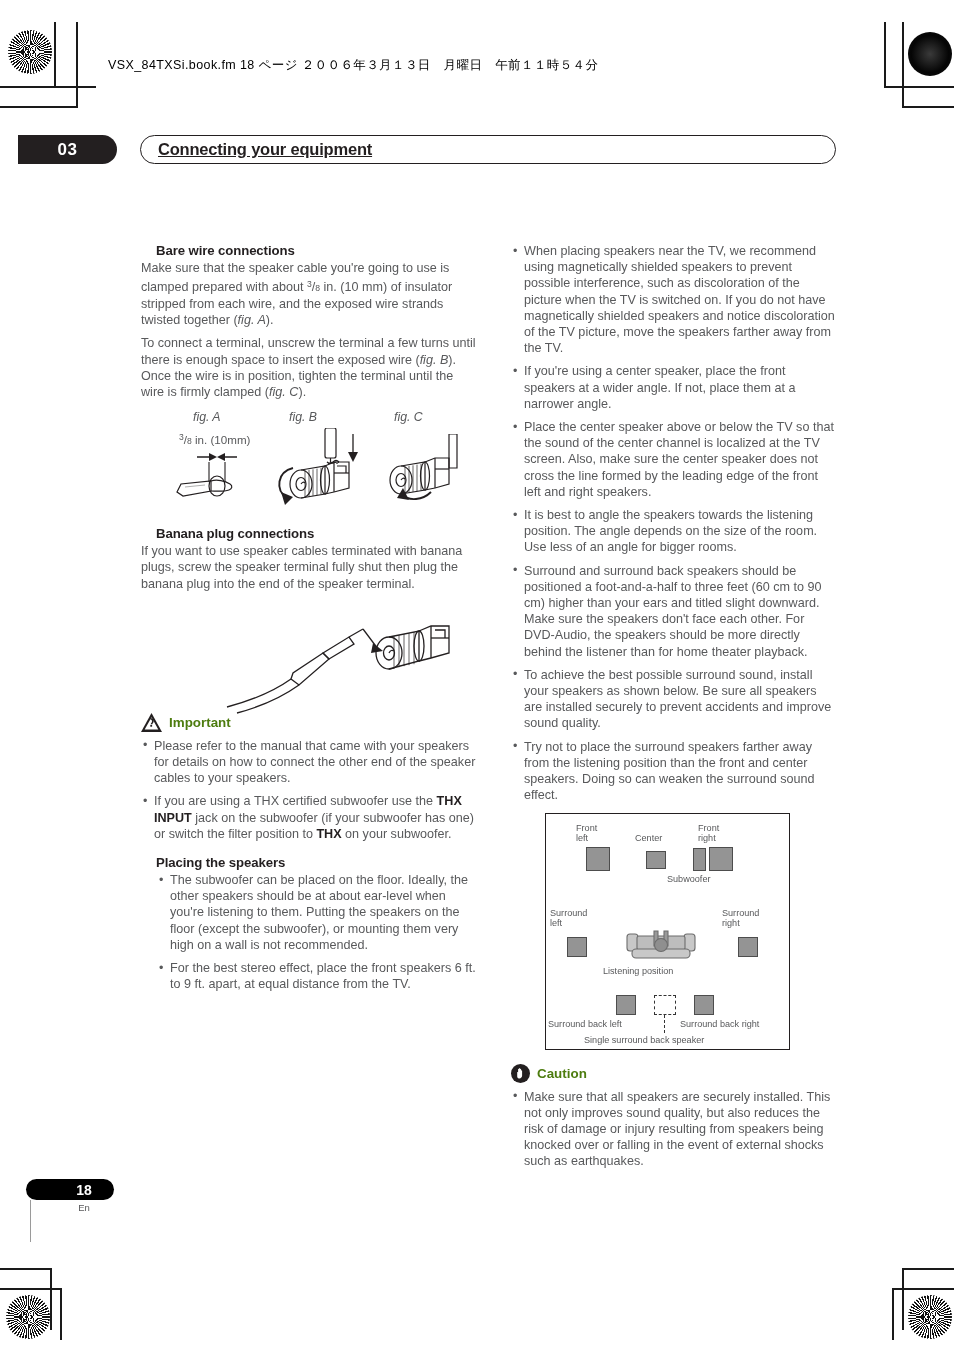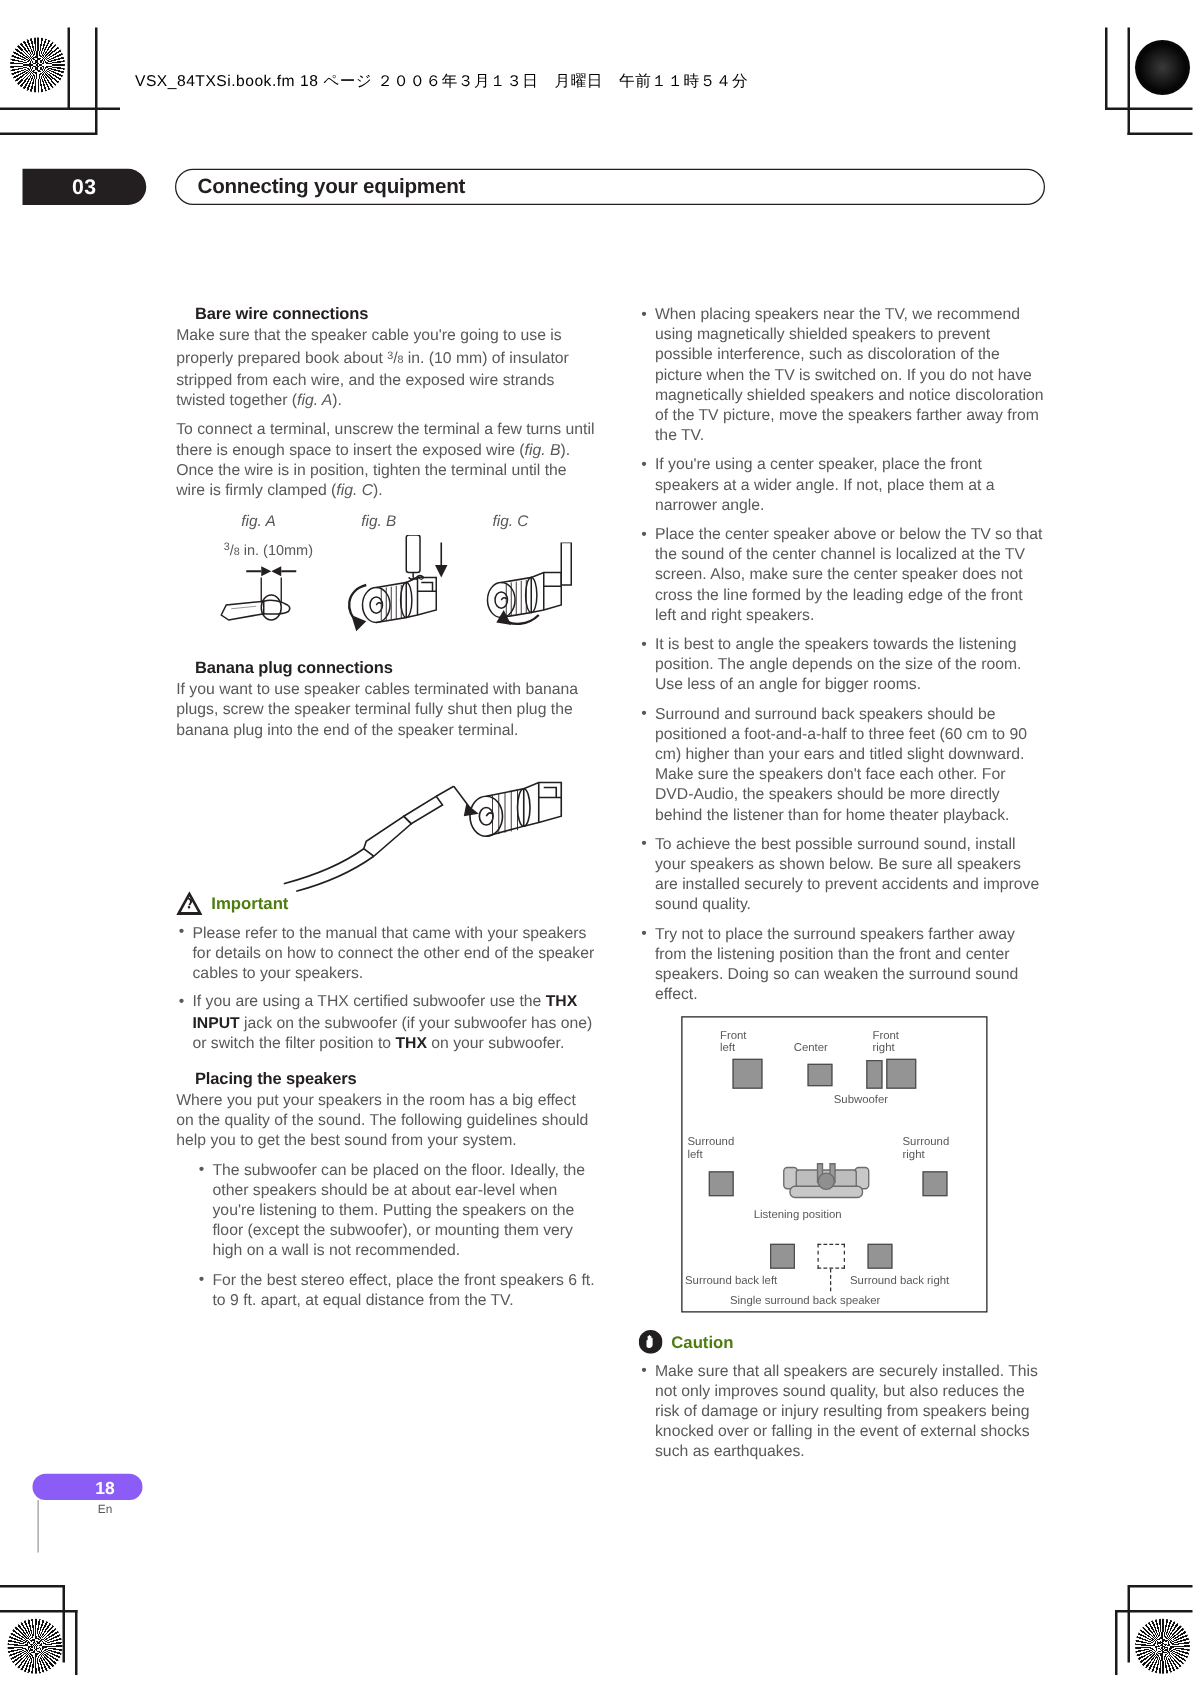--- a/index.html
+++ b/index.html
@@ -50,21 +50,21 @@
   }
   .chaptitlebar {
     position: absolute; left: 140px; top: 135px;
     width: 696px; height: 29px;
     border: 1.5px solid #231f20;
     border-radius: 15px;
     display: flex; align-items: center;
     padding-left: 17px;
   }
   .chaptitlebar .t {
-    font-weight: bold; font-size: 16.5px; color: #231f20; letter-spacing: -0.2px;
+    font-weight: bold; font-size: 16.5px; color: #231f20; letter-spacing: -0.2px; text-decoration: underline;
   }
 
   
   .col { position: absolute; top: 243px; }
   .col.left  { left: 141px; width: 336px; }
   .col.right { left: 511px; width: 325px; }
 
   h3.sec {
     font-size: 13.2px; font-weight: bold; color: #231f20;
     margin: 0 0 2px 0; letter-spacing: -0.1px; padding-left: 15px;
@@ -130,21 +130,21 @@
     line-height: 10.6px;
   }
   .dashline {
     position: absolute; border-left: 1.3px dashed #333;
   }
 
   
   .pagenum {
     position: absolute; left: 26px; top: 1179px;
     width: 88px; height: 21px;
-    background: #8b5cf6; color: #fff;
+    background: #000000; color: #fff;
     border-radius: 11px;
     display: flex; align-items: center; justify-content: center;
     font-weight: bold; font-size: 14px;
     padding-left: 28px;
   }
   .pagelang {
     position: absolute; left: 26px; top: 1202px; width: 88px;
     text-align: center; padding-left: 28px;
     font-size: 9.5px; color: #58595b;
   }
@@ -205,21 +205,21 @@
 
   <div class="chapbadge">03</div>
   <div class="chaptitlebar">
     <span class="t">Connecting your equipment</span>
   </div>
 
   <div class="col left">
 
     <div class="blk">
       <h3 class="sec">Bare wire connections</h3>
-      <p class="body frac"><span>Make sure that the speaker cable you're going to use is properly prepared book about </span><sup>3</sup>/<sub>8</sub><span> in. (10 mm) of insulator stripped from each wire, and the exposed wire strands twisted together (</span><em>fig. A</em><span>).</span></p>
+      <p class="body frac"><span>Make sure that the speaker cable you're going to use is clamped prepared with about </span><sup>3</sup>/<sub>8</sub><span> in. (10 mm) of insulator stripped from each wire, and the exposed wire strands twisted together (</span><em>fig. A</em><span>).</span></p>
       <p class="body"><span>To connect a terminal, unscrew the terminal a few turns until there is enough space to insert the exposed wire (</span><em>fig. B</em><span>). Once the wire is in position, tighten the terminal until the wire is firmly clamped (</span><em>fig. C</em><span>).</span></p>
     </div>
 
     <div class="figrow">
       <div class="figlabel" style="left:52px; top:0px;">fig. A</div>
       <div class="figlabel" style="left:148px; top:0px;">fig. B</div>
       <div class="figlabel" style="left:253px; top:0px;">fig. C</div>
       <div class="dimlabel frac" style="left:38px; top:22px;"><sup>3</sup>/<sub>8</sub><span> in. (10mm)</span></div>
 
       <svg style="position:absolute; left:34px; top:38px;" width="104" height="56" viewBox="0 0 104 56">
@@ -361,21 +361,20 @@
         <span class="label">Important</span>
       </div>
       <ul class="bul">
         <li><span>Please refer to the manual that came with your speakers for details on how to connect the other end of the speaker cables to your speakers.</span></li>
         <li><span>If you are using a THX certified subwoofer use the </span><b>THX INPUT</b><span> jack on the subwoofer (if your subwoofer has one) or switch the filter position to </span><b>THX</b><span> on your subwoofer.</span></li>
       </ul>
     </div>
 
     <div style="margin-top:13px;">
       <h3 class="sec">Placing the speakers</h3>
-      <p class="body">Where you put your speakers in the room has a big effect on the quality of the sound. The following guidelines should help you to get the best sound from your system.</p>
       <ul class="bul indent">
         <li>The subwoofer can be placed on the floor. Ideally, the other speakers should be at about ear-level when you're listening to them. Putting the speakers on the floor (except the subwoofer), or mounting them very high on a wall is not recommended.</li>
         <li>For the best stereo effect, place the front speakers 6 ft. to 9 ft. apart, at equal distance from the TV.</li>
       </ul>
     </div>
   </div>
 
   <div class="col right">
 
     <ul class="bul">

